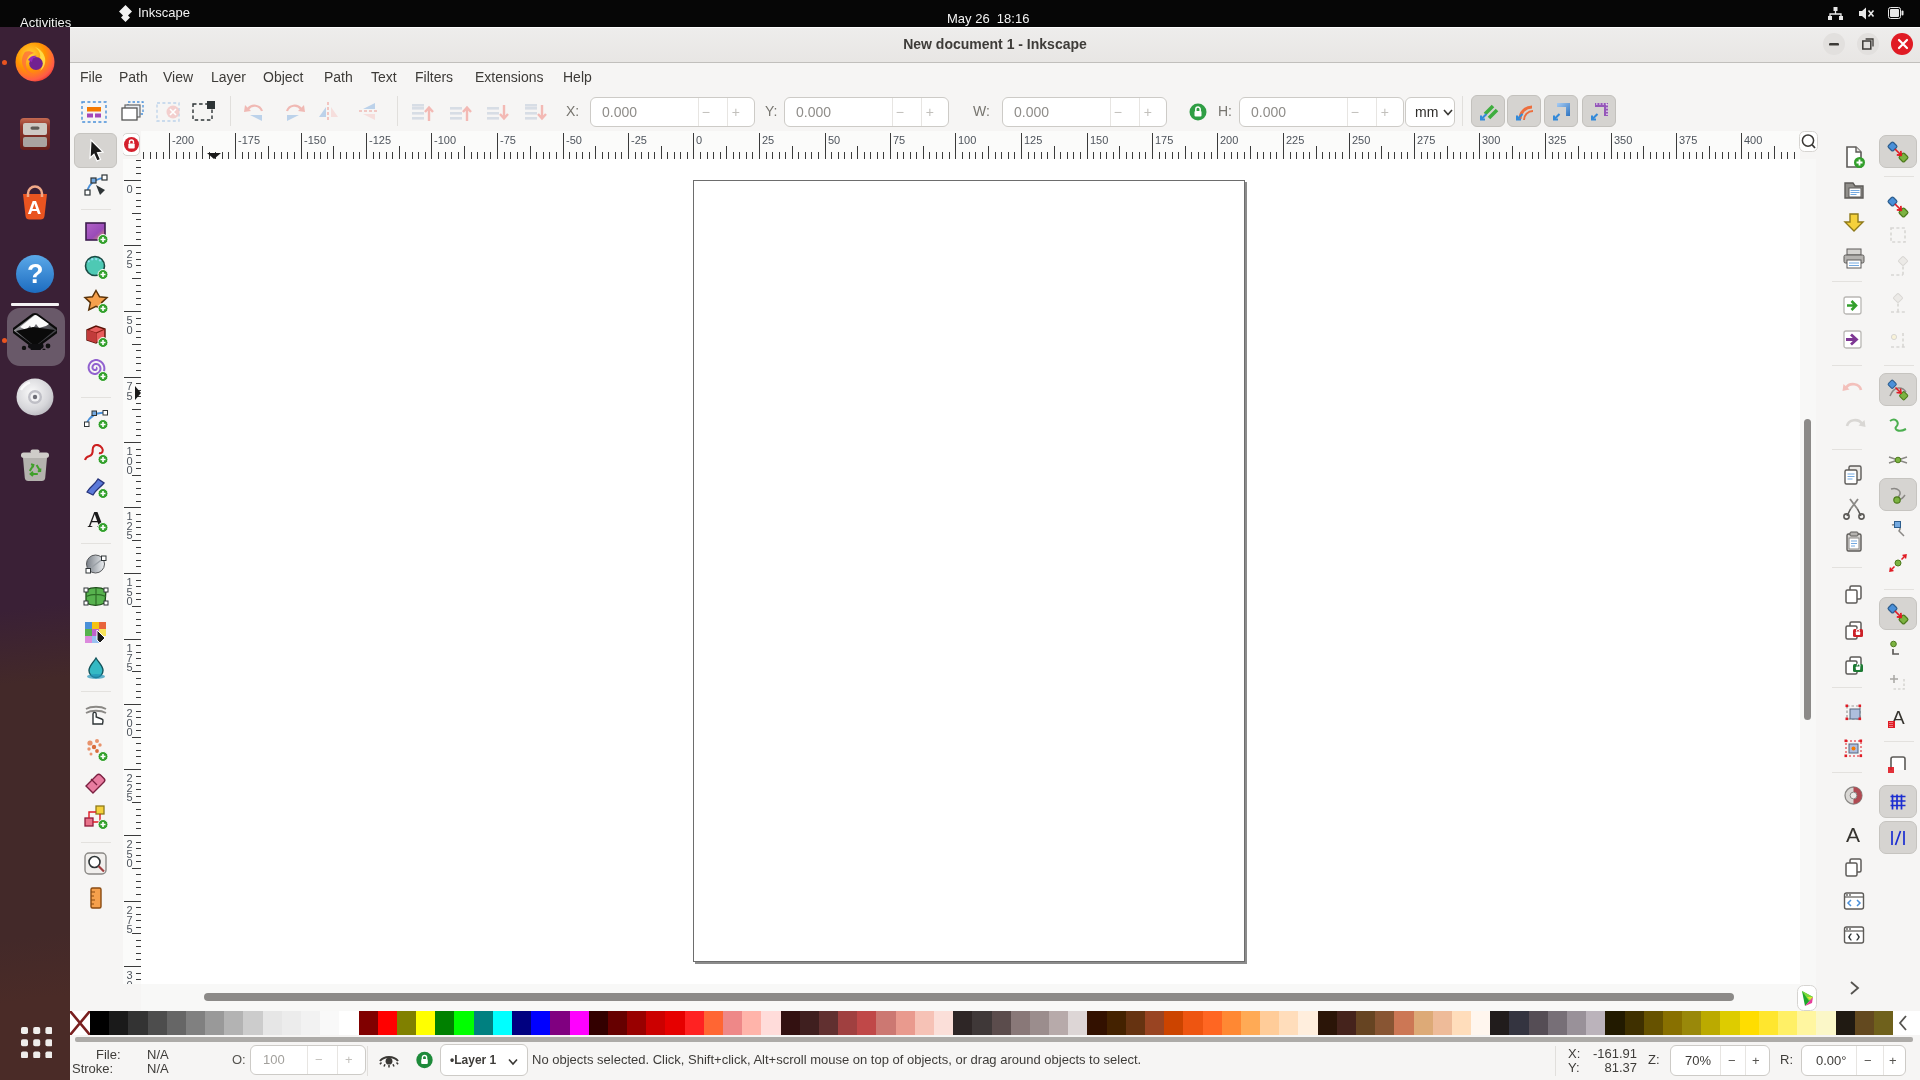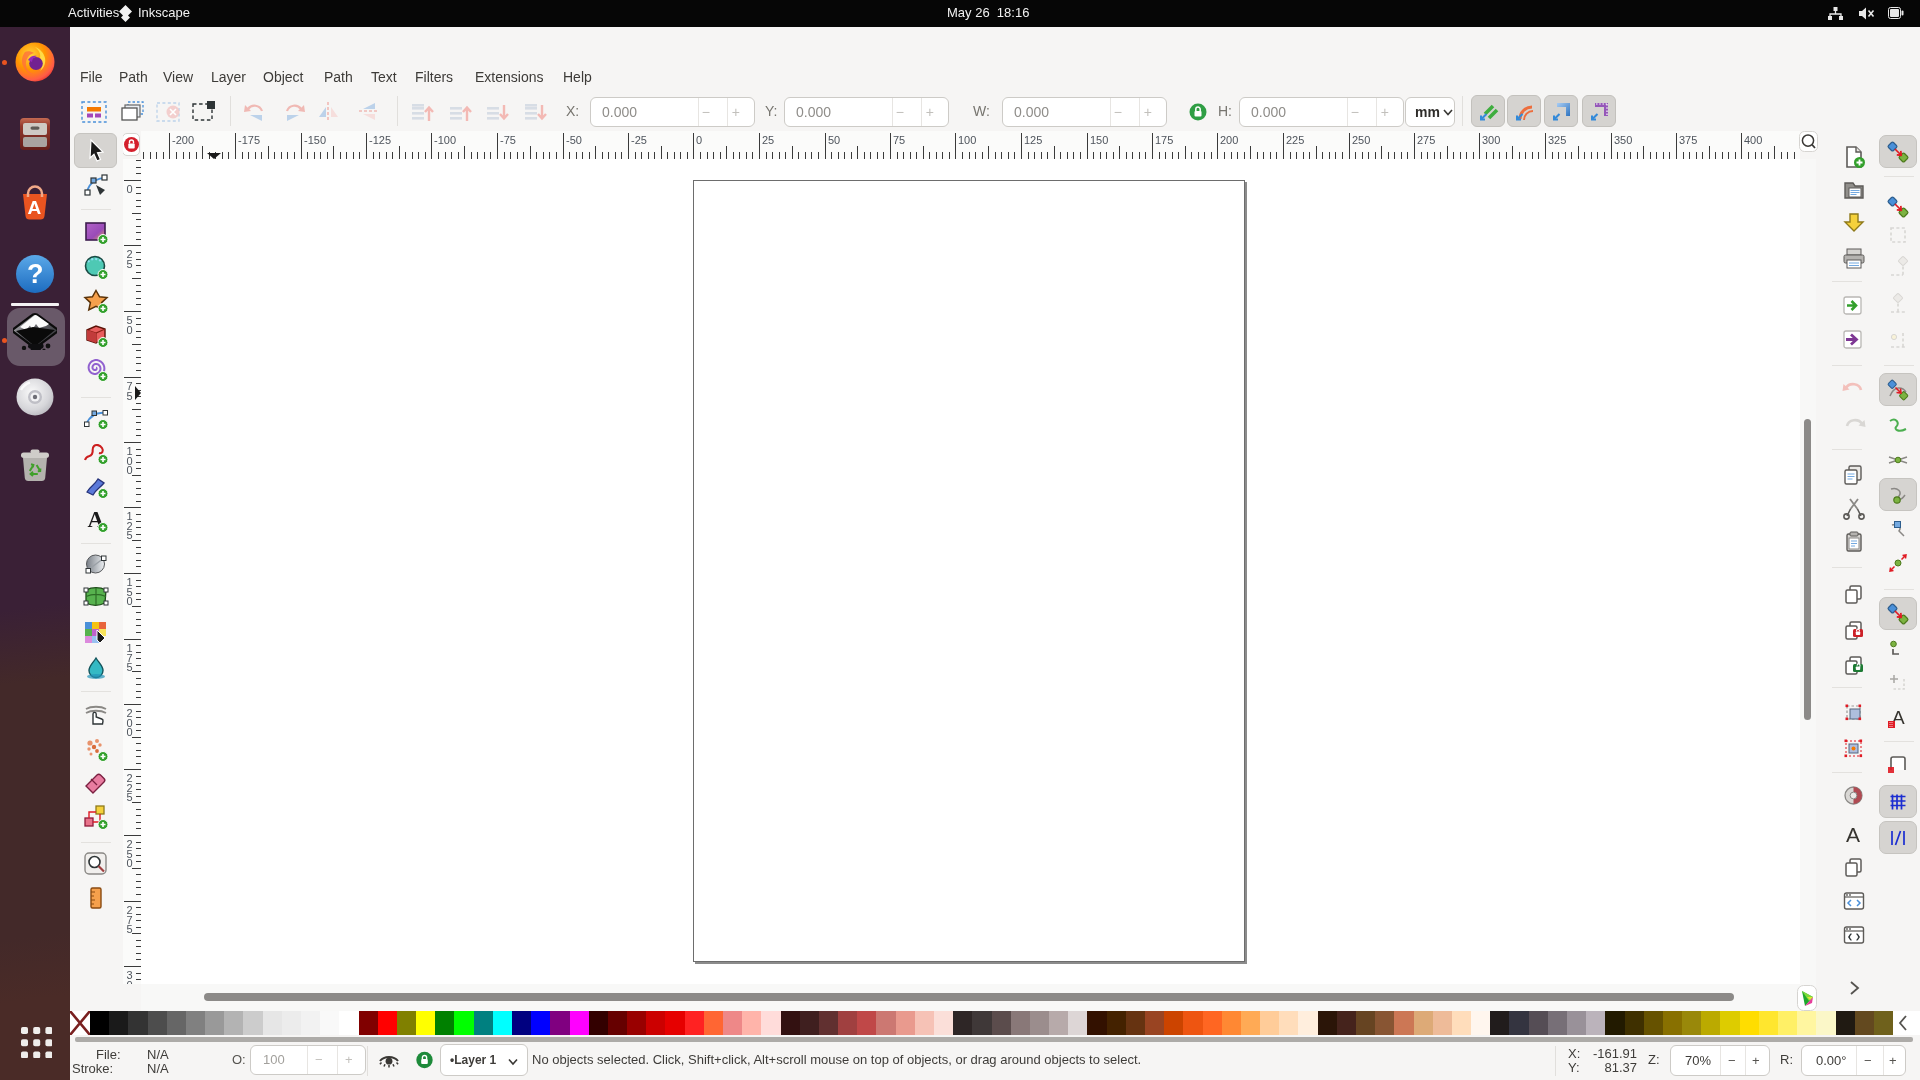--- a/index.html
+++ b/index.html
@@ -88,23 +88,23 @@
       </svg>
       <svg class="abs" style="left:1858px;top:6px;" width="17" height="15" viewBox="0 0 17 15">
         <path d="M1 5 H4 L8 1.5 V13.5 L4 10 H1 Z" fill="#e8e8e8"></path>
         <path d="M10.5 4.5 L15.5 10.5 M15.5 4.5 L10.5 10.5" stroke="#e8e8e8" stroke-width="1.6"></path>
       </svg>
       <svg class="abs" style="left:1888px;top:7px;" width="16" height="12" viewBox="0 0 16 12">
         <rect x="0.5" y="0.5" width="12" height="11" rx="2" fill="none" stroke="#e8e8e8"></rect>
         <rect x="2" y="2" width="9" height="8" rx="1" fill="#e8e8e8"></rect>
         <rect x="13.5" y="3.5" width="2" height="5" rx="1" fill="#e8e8e8"></rect>
       </svg>
-    <div class="abs" style="left:20px; top:5px;margin-left:48px;">Activities</div>
+    <div class="abs" style="left:20px; top:15px;">Activities</div>
     <div class="abs" style="left:138px; top:5px;">Inkscape</div>
-    <div class="abs" style="left:947px; top:5px;text-align:right;">May 26&nbsp; 18:16</div>
+    <div class="abs" style="left:947px; top:11px;text-align:right;">May 26&nbsp; 18:16</div>
   </div>
 
   <div id="dock">
       <svg class="abs" style="left:13px;top:13px;" width="44" height="44" viewBox="0 0 44 44">
         <defs>
           <radialGradient id="ffo" cx="0.38" cy="0.32" r="0.75">
             <stop offset="0" stop-color="#ffd43b"></stop>
             <stop offset="0.5" stop-color="#ff9500"></stop>
             <stop offset="0.85" stop-color="#ff5c47"></stop>
             <stop offset="1" stop-color="#e8322d"></stop>
@@ -195,20 +195,36 @@
         <rect x="25.4" y="1.0" width="7" height="7" rx="1.8" fill="#efedeb"></rect>
         <rect x="1.0" y="13.2" width="7" height="7" rx="1.8" fill="#efedeb"></rect>
         <rect x="13.2" y="13.2" width="7" height="7" rx="1.8" fill="#efedeb"></rect>
         <rect x="25.4" y="13.2" width="7" height="7" rx="1.8" fill="#efedeb"></rect>
         <rect x="1.0" y="25.4" width="7" height="7" rx="1.8" fill="#efedeb"></rect>
         <rect x="13.2" y="25.4" width="7" height="7" rx="1.8" fill="#efedeb"></rect>
         <rect x="25.4" y="25.4" width="7" height="7" rx="1.8" fill="#efedeb"></rect>
       </svg>
     </div>
 
+  <div id="titlebar">
+      <div id="title">New document 1 - Inkscape</div>
+      <div class="winbtn" style="left:1753px; top:6px; background:#e2e0de;"></div>
+      <svg class="abs" style="left:1759px;top:16px;" width="10" height="3" viewBox="0 0 10 3">
+        <rect width="10" height="2.6" rx="1.2" fill="#3c3a37"></rect>
+      </svg>
+      <div class="winbtn" style="left:1787px; top:6px; background:#e2e0de;"></div>
+      <svg class="abs" style="left:1792px;top:11px;" width="12" height="12" viewBox="0 0 12 12">
+        <rect x="0.8" y="3" width="8" height="8" fill="none" stroke="#3c3a37" stroke-width="1.5"></rect>
+        <path d="M3.6 1 H11 V8.5" fill="none" stroke="#3c3a37" stroke-width="1.3"></path>
+      </svg>
+      <div class="winbtn" style="left:1821px; top:6px; background:#e01b24;"></div>
+      <svg class="abs" style="left:1827px;top:11px;" width="12" height="12" viewBox="0 0 12 12">
+        <path d="M2 2 L10 10 M10 2 L2 10" stroke="#fff" stroke-width="2.2" stroke-linecap="round"></path>
+      </svg>
+    </div>
 
   <div id="menubar">
     <div class="mi" style="left:10px;">File</div>
     <div class="mi" style="left:49px;">Path</div>
     <div class="mi" style="left:93px;">View</div>
     <div class="mi" style="left:141px;">Layer</div>
     <div class="mi" style="left:193px;">Object</div>
     <div class="mi" style="left:254px;">Path</div>
     <div class="mi" style="left:301px;">Text</div>
     <div class="mi" style="left:345px;">Filters</div>
@@ -347,21 +363,21 @@
       </div>
     <div class="tb-label" style="left:1148px;">H:</div>
     <div class="tb-field" style="left:1169px; width:165px;">
         <span class="val">0.000</span>
         <span class="minus">−</span>
         <span class="plus">+</span>
         <span class="d1" style="left:107px"></span>
         <span class="d1" style="left:136px"></span>
       </div>
     <div class="tb-field" style="left:1335px; width:50px; color:#2e2c29;">
-        <span style="position:absolute;left:9px;top:6px;font-weight:bold;">mm</span>
+        <span style="position:absolute;left:9px;top:6px;">mm</span>
       </div>
     <div class="tsep" style="left:1392px;"></div>
     <div class="toggle4" style="left:1401px;"></div>
     <div class="toggle4" style="left:1437px;"></div>
     <div class="toggle4" style="left:1474px;"></div>
     <div class="toggle4" style="left:1512px;"></div>
   </div>
 
   <div id="hruler"><svg width="1659" height="28">
         <rect width="1659" height="28" fill="#fbfbfa"></rect>

